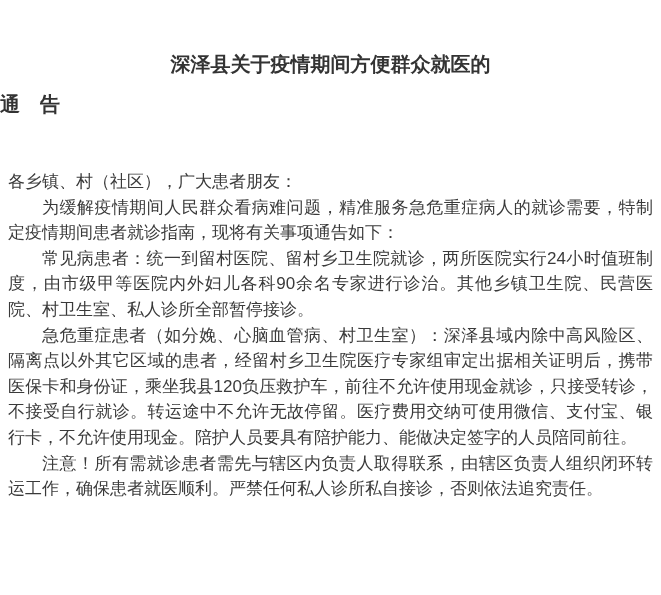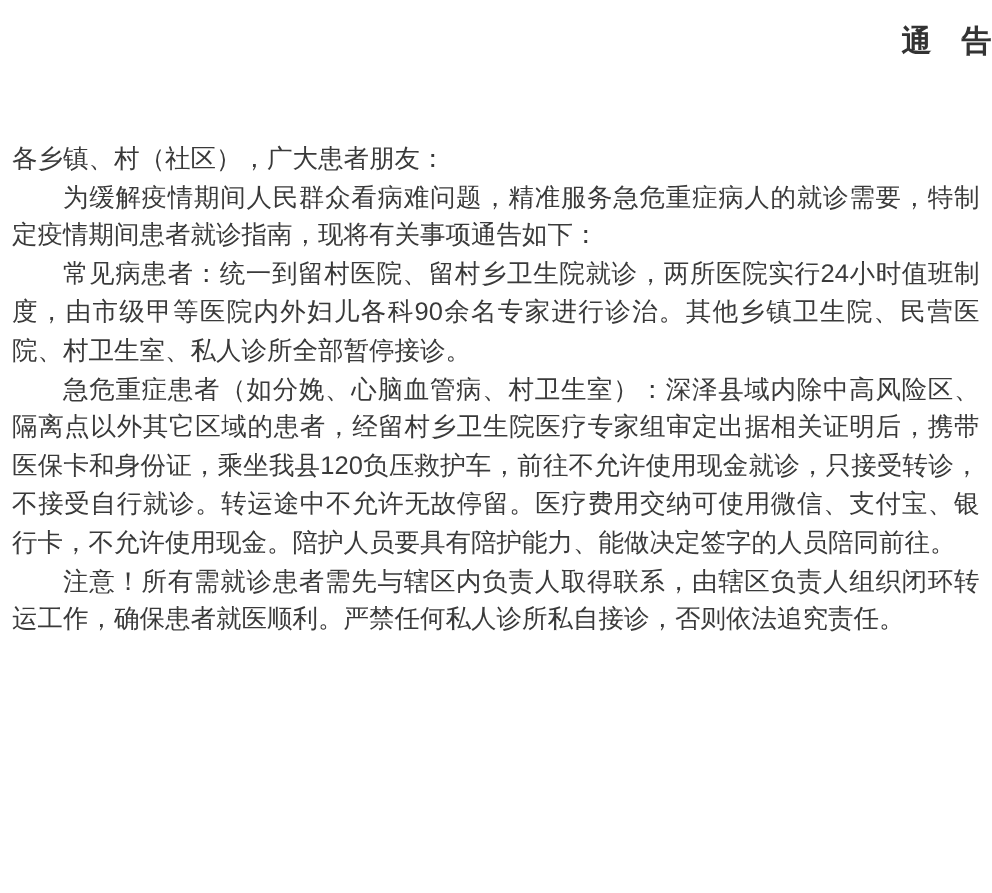--- a/index.html
+++ b/index.html
@@ -22,21 +22,21 @@
   .title-line1 {
     margin: 52px 0 0 0;
     text-align: center;
     font-size: 20px;
     font-weight: 700;
     color: #333333;
     line-height: 24px;
   }
   .title-line2 {
     margin: 16px 0 0 0;
-    text-align: right;
+    text-align: left;
     font-size: 20px;
     font-weight: 700;
     color: #333333;
     line-height: 24px;
   }
   .content {
     margin: 53px 0 0 0;
     padding: 0 8px;
     font-size: 17px;
     line-height: 25.6px;
@@ -52,20 +52,21 @@
   }
   .content .bold {
     font-weight: 400;
   }
 </style>
 </head>
 <body>
 
 <div class="page">
 
+  <h1 class="title-line1">深泽县关于疫情期间方便群众就医的</h1>
 
   <h2 class="title-line2">通　告</h2>
 
   <div class="content">
       <p><span>各乡镇、村（社区），广大患者朋友：</span></p>
       <p class="indent"><span>为缓解疫情期间人民群众看病难问题，精准服务急危重症病人的就诊需要，特制定疫情期间患者就诊指南，现将有关事项通告如下：</span></p>
       <p class="indent"><span class="bold">常见病患者：</span><span>统一到</span><span class="bold">留村医院、留村乡卫生院</span><span>就诊，两所医院实行24小时值班制度，由市级甲等医院内外妇儿各科90余名专家进行诊治。其他乡镇卫生院、民营医院、村卫生室、私人诊所全部暂停接诊。</span></p>
       <p class="indent"><span class="bold">急危重症患者（如分娩、心脑血管病、村卫生室）：</span><span>深泽县域内除中高风险区、隔离点以外其它区域的患者，经留村乡卫生院医疗专家组审定出据相关证明后，携带医保卡和身份证，乘坐我县120负压救护车，前往</span><span class="bold">不允许使用现金</span><span>就诊，</span><span class="bold">只接受转诊，不接受自行就诊。</span><span>转运途中不允许无故停留。医疗费用交纳可使用微信、支付宝、银行卡，不允许使用现金。陪护人员要具有陪护能力、能做决定签字的人员陪同前往。</span></p>
       <p class="indent"><span class="bold">注意！所有需就诊患者需先与辖区内负责人取得联系，由辖区负责人组织闭环转运工作，确保患者就医顺利。严禁任何私人诊所私自接诊，否则依法追究责任。</span></p>
     </div>

